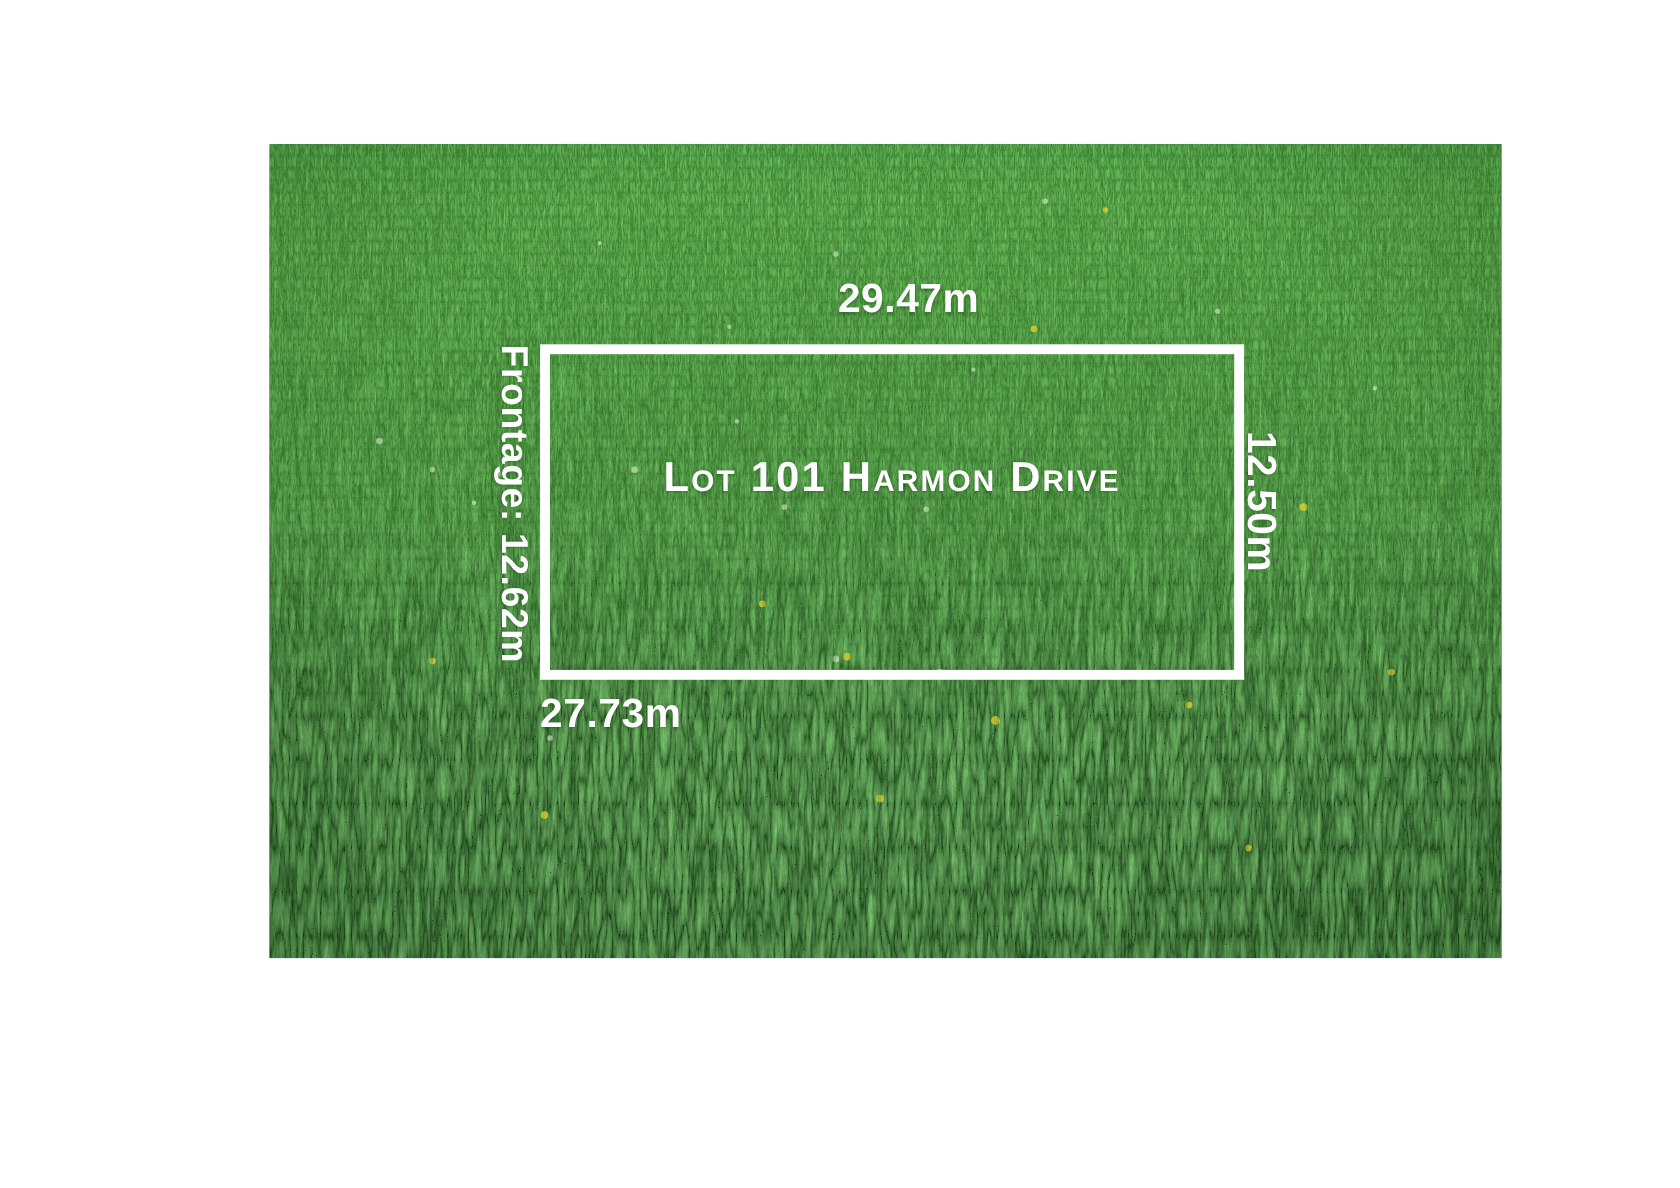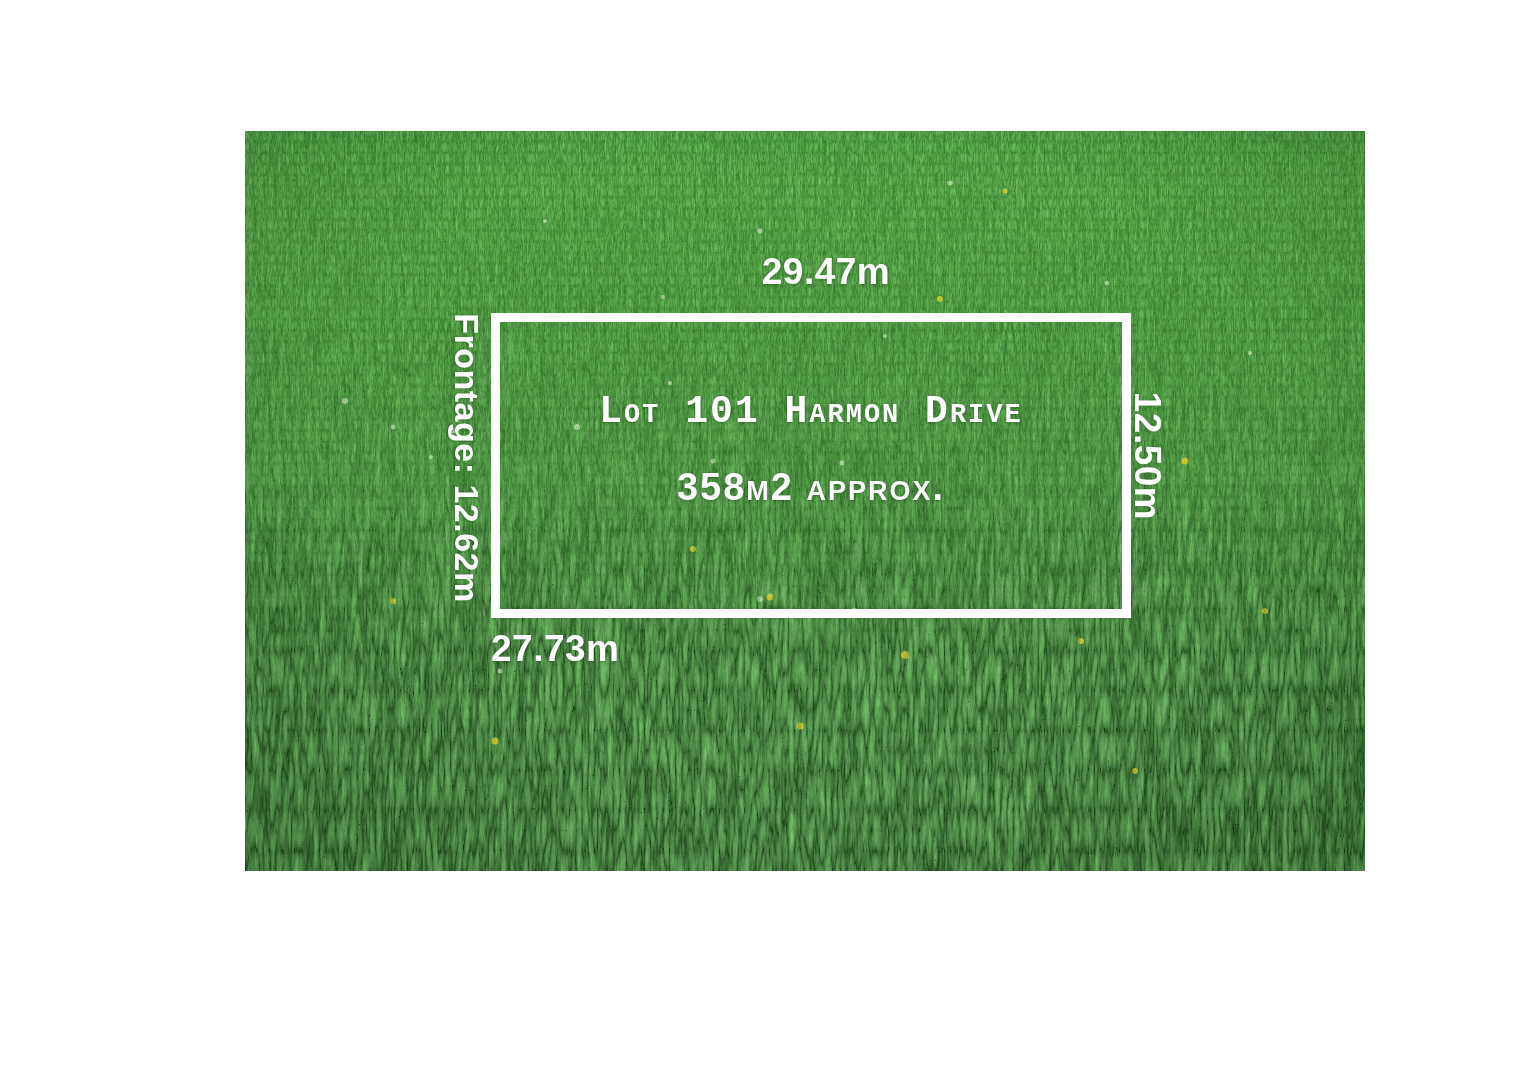--- a/index.html
+++ b/index.html
@@ -102,21 +102,21 @@
     text-align: center;
     color: #ffffff;
     font-weight: bold;
     font-variant: small-caps;
     font-size: 38px;
     line-height: 44px;
     letter-spacing: 2px;
     text-shadow: 0 1px 3px rgba(8,40,4,0.35);
     white-space: nowrap;
   }
-  .lot-title { top: 259px; font-family: Liberation Mono, monospace; }
+  .lot-title { top: 281px; }
   .lot-area  { top: 334px; }
 </style>
 </head>
 <body>
 
 <div class="photo">
 
   <svg class="grass" viewBox="0 0 1120 740" preserveAspectRatio="none" aria-hidden="true">
     <defs>
       <linearGradient id="gbase" x1="0" y1="0" x2="0" y2="1">
@@ -215,15 +215,14 @@
   <div class="dim dim-top">29.47m</div>
 
   <div class="dim dim-left">Frontage: 12.62m</div>
 
   <div class="dim dim-right">12.50m</div>
 
   <div class="dim dim-bottom">27.73m</div>
 
   <div class="lot-line lot-title">Lot 101 Harmon Drive</div>
 
-  <div class="lot-line lot-area">358m2 approx.</div>
 
 </div>
 
 </body></html>

